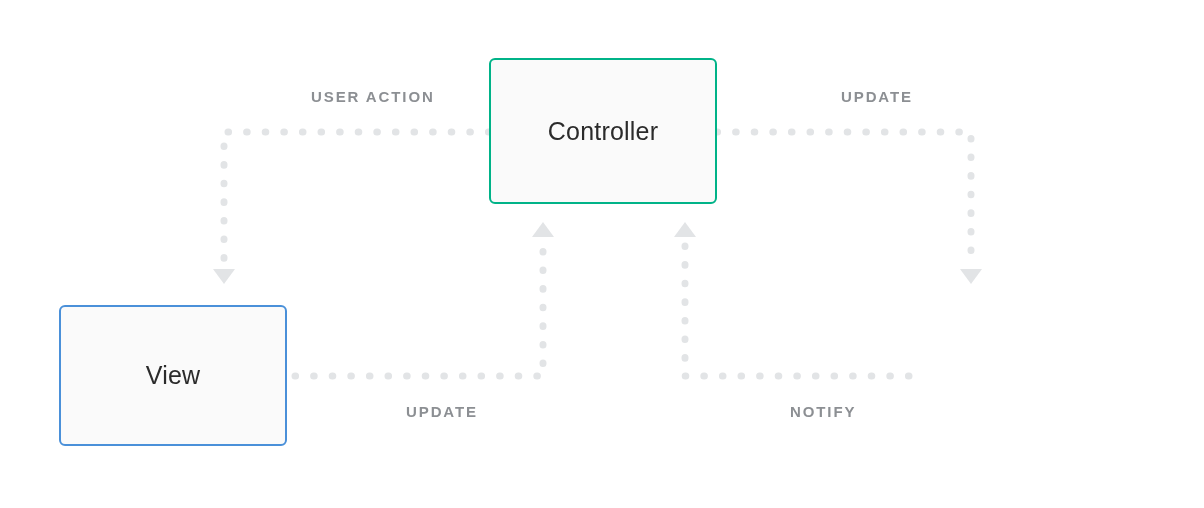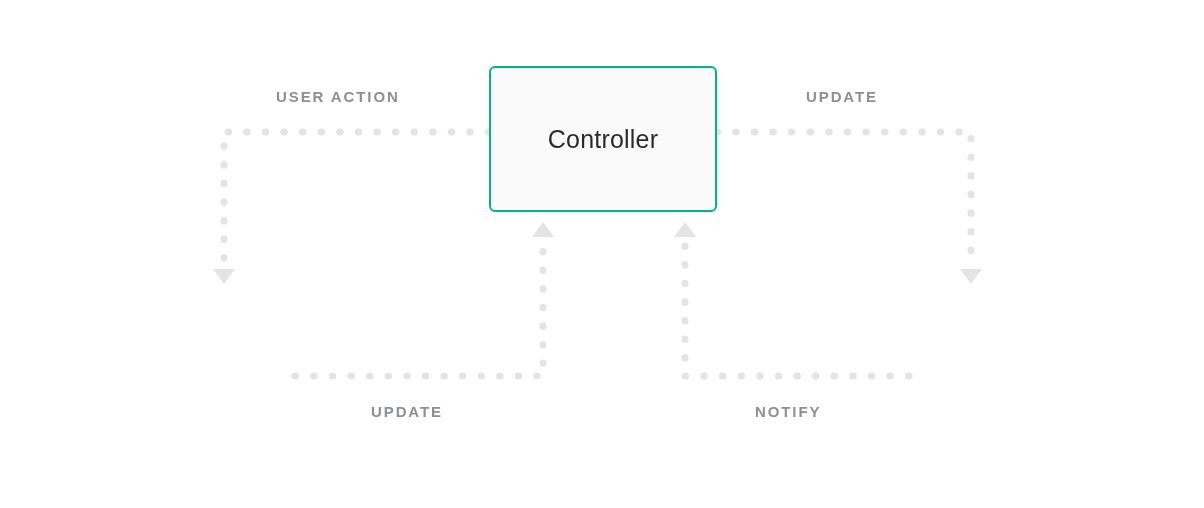--- a/index.html
+++ b/index.html
@@ -28,21 +28,20 @@
     position: absolute;
     box-sizing: border-box;
     background: #fafafa;
     border-radius: 6px;
     border-width: 2px;
     border-style: solid;
     display: flex;
     align-items: center;
     justify-content: center;
     z-index: 2;
-    margin-top: 8px;
   }
   .node-label {
     font-family: "Liberation Sans", sans-serif;
     font-size: 25px;
     font-weight: 400;
     color: #2b2b2b;
     letter-spacing: 0.2px;
     line-height: 1;
     user-select: none;
   }
@@ -68,20 +67,21 @@
     position: absolute;
     font-family: "Liberation Sans", sans-serif;
     font-size: 15px;
     font-weight: 700;
     letter-spacing: 1.9px;
     color: #8c8f93;
     white-space: nowrap;
     line-height: 1;
     z-index: 3;
     user-select: none;
+    margin-left: 35px;
   }
   #label-user-action { left: 276px; top: 89px; }
   #label-update-top  { left: 806px; top: 89px; }
   #label-update-bottom { left: 371px; top: 404px; }
   #label-notify      { left: 755px; top: 404px; text-align: right; }
 </style>
 </head>
 <body>
 
 <div id="diagram-root">
@@ -106,20 +106,23 @@
     <g>
       <path d="M 909 376 L 685 376 L 685 243" fill="none" stroke="#e2e4e6" stroke-width="7" stroke-linecap="round" stroke-dasharray="0.6 18"></path>
       <polygon points="685,222 674,237 696,237" fill="#e2e4e6"></polygon>
     </g>
   </svg>
 
   <div class="node-box" id="node-controller" style="border-color:#00b388;">
     <span class="node-label">Controller</span>
   </div>
 
+  <div class="node-box" id="node-view" style="border-color:#4a90d9;">
+    <span class="node-label">View</span>
+  </div>
 
 
   <div class="edge-label" id="label-user-action">USER ACTION</div>
 
   <div class="edge-label" id="label-update-top">UPDATE</div>
 
   <div class="edge-label" id="label-update-bottom">UPDATE</div>
 
   <div class="edge-label" id="label-notify">NOTIFY</div>
 

